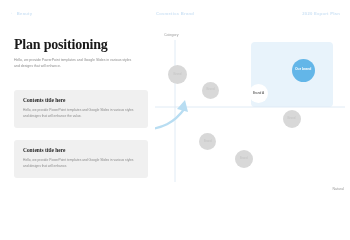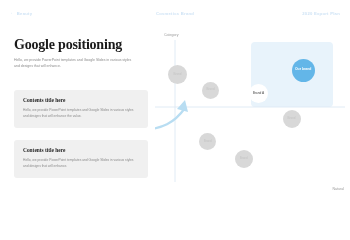--- a/index.html
+++ b/index.html
@@ -162,21 +162,21 @@
 
   <div class="header">
     <div class="header-left">
       <span class="back-arrow">←</span>
       <span>Beauty</span>
     </div>
     <div class="header-center">Cosmetics Brand</div>
     <div class="header-right">2020 Export Plan</div>
   </div>
 
-  <div class="title">Google positioning</div>
+  <div class="title">Plan positioning</div>
   <div class="subtitle">Hello, we provide PowerPoint templates and Google Slides in various styles and designs that will enhance.</div>
 
   <div class="card card-1">
     <div class="card-title">Contents title here</div>
     <div class="card-body">Hello, we provide PowerPoint templates and Google Slides in various styles and designs that will enhance the value.</div>
   </div>
 
   <div class="card card-2">
     <div class="card-title">Contents title here</div>
     <div class="card-body">Hello, we provide PowerPoint templates and Google Slides in various styles and designs that will enhance.</div>

